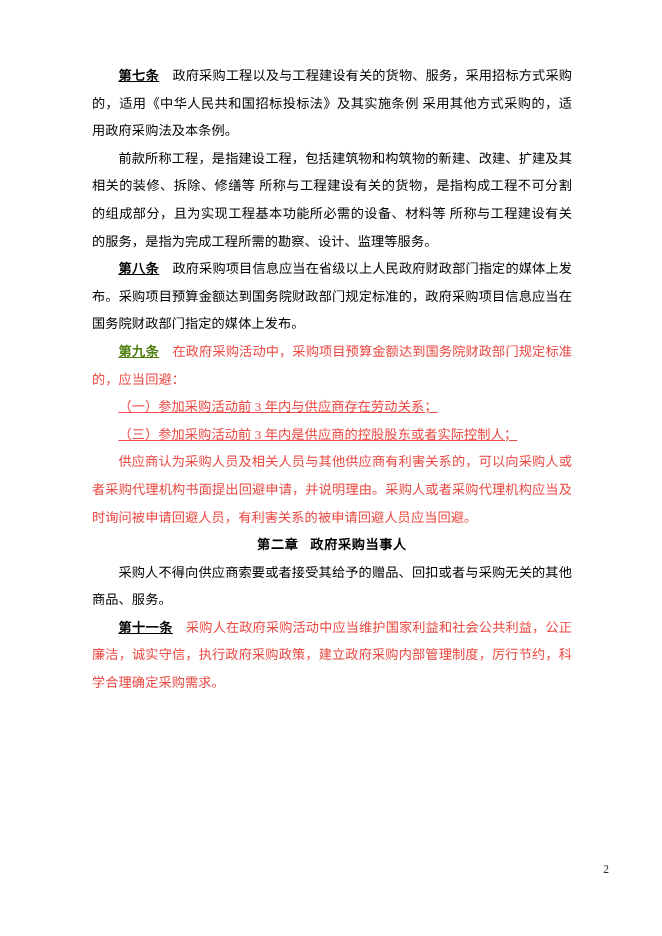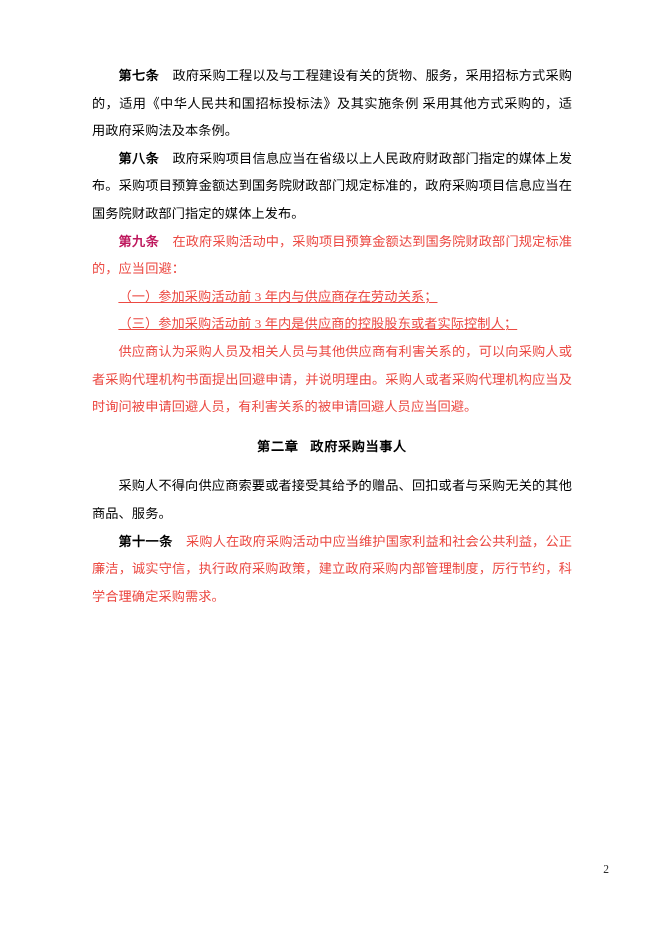--- a/index.html
+++ b/index.html
@@ -41,27 +41,28 @@
     color: #ec4a43;
   }
   p.para.item {
     text-indent: 2em;
     text-decoration: underline;
   }
   .art {
     font-weight: bold;
     color: #000000;
     letter-spacing: 0.4px;
+    text-decoration: underline;
   }
   .art-gap {
     display: inline-block;
     width: 1em;
   }
   .chapter {
-    margin: 12px;
+    margin: 0;
     padding: 0;
     font-size: 13.2px;
     line-height: 27.6px;
     font-weight: bold;
     color: #000000;
     text-align: center;
     text-indent: 0;
     letter-spacing: 0.6px;
   }
   .chapter .ch-gap {
@@ -80,25 +81,26 @@
 </style>
 </head>
 <body>
 
 <div class="page">
 
   <div class="content">
 
     <p class="para"><span class="art">第七条</span><span class="art-gap"></span><span>政府采购工程以及与工程建设有关的货物、服务，采用招标方式采购的，适用《中华人民共和国招标投标法》及其实施条例 采用其他方式采购的，适用政府采购法及本条例。</span></p>
 
+    <p class="para"><span>前款所称工程，是指建设工程，包括建筑物和构筑物的新建、改建、扩建及其相关的装修、拆除、修缮等 所称与工程建设有关的货物，是指构成工程不可分割的组成部分，且为实现工程基本功能所必需的设备、材料等 所称与工程建设有关的服务，是指为完成工程所需的勘察、设计、监理等服务。</span></p>
 
 
     <p class="para"><span class="art">第八条</span><span class="art-gap"></span><span>政府采购项目信息应当在省级以上人民政府财政部门指定的媒体上发布。采购项目预算金额达到国务院财政部门规定标准的，政府采购项目信息应当在国务院财政部门指定的媒体上发布。</span></p>
 
-    <p class="para red"><span class="art" style="color:#be185d">第九条</span><span class="art-gap"></span><span>在政府采购活动中，采购项目预算金额达到国务院财政部门规定标准的，应当回避：</span></p>
+    <p class="para red"><span class="art" style="color:#4d7c0f">第九条</span><span class="art-gap"></span><span>在政府采购活动中，采购项目预算金额达到国务院财政部门规定标准的，应当回避：</span></p>
 
     <p class="para red item"><span>（一）参加采购活动前 3 年内与供应商存在劳动关系；</span></p>
 
 
     <p class="para red item"><span>（三）参加采购活动前 3 年内是供应商的控股股东或者实际控制人；</span></p>
 
 
 
     <p class="para red"><span>供应商认为采购人员及相关人员与其他供应商有利害关系的，可以向采购人或者采购代理机构书面提出回避申请，并说明理由。采购人或者采购代理机构应当及时询问被申请回避人员，有利害关系的被申请回避人员应当回避。</span></p>
 

